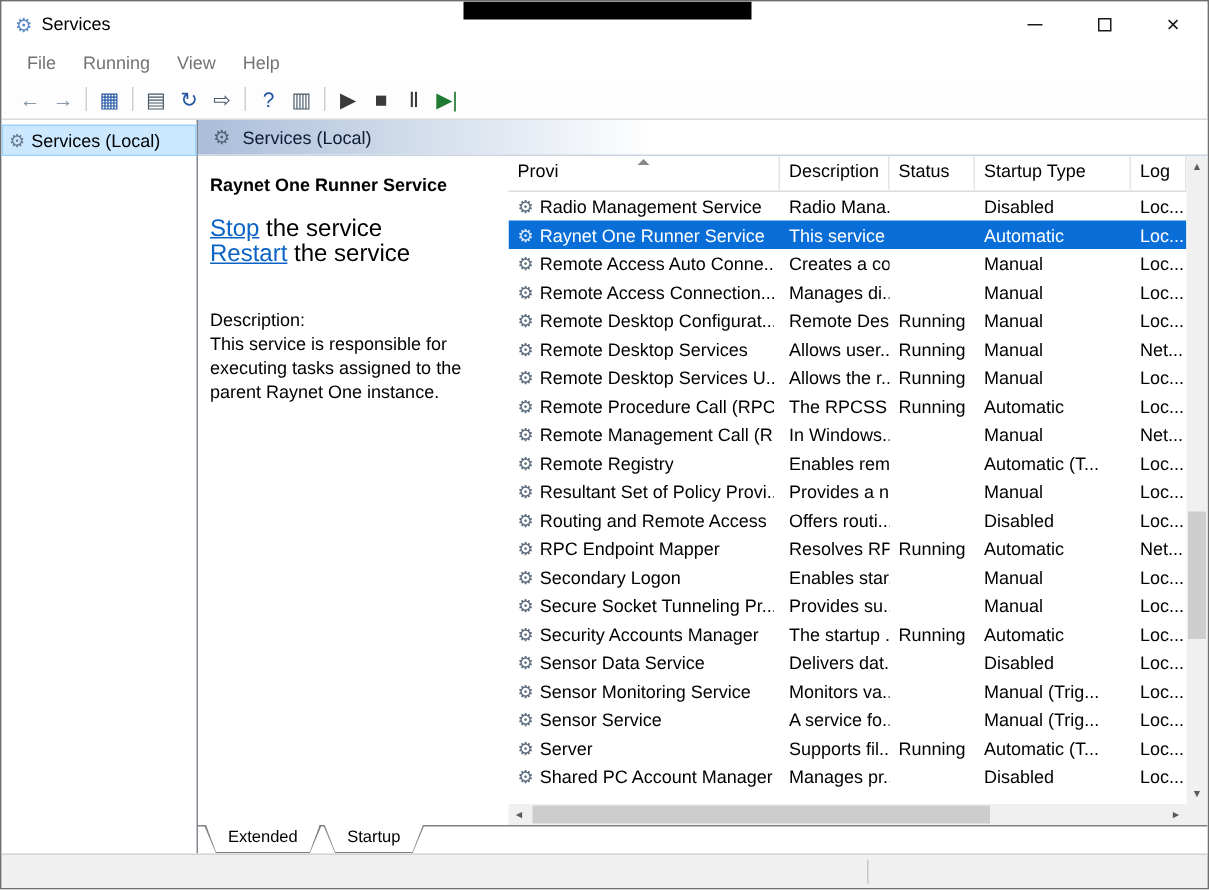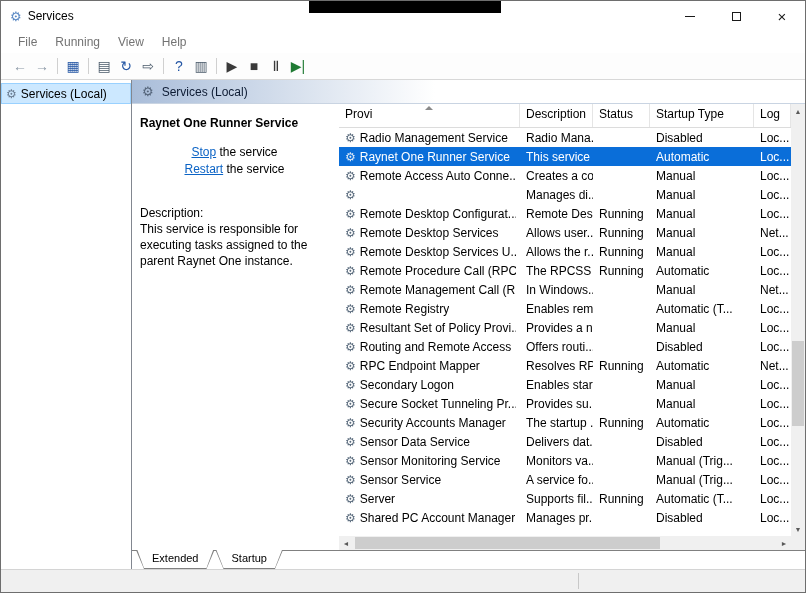--- a/index.html
+++ b/index.html
@@ -38,21 +38,21 @@
     background:linear-gradient(to right, var(--header_gradient_start,#a9bdd9) 0%, var(--header_gradient_end,#ffffff) 45%);
     border-bottom:1px solid #c9d4e2; }
   .content-header .hdr-icon { font-size:13px; color:#55657a; margin-right:8px; }
   .content-header .hdr-text { font-size:12px; color:#0d1b33; }
 
   .content-body { flex:1; min-height:0; display:flex; }
 
   
   .desc-pane { width:207px; flex:0 0 207px; background:#fff; padding:12px 10px 0 8px; overflow:hidden; }
   .svc-title { font-size:12px; font-weight:bold; color:#000; margin-bottom:14px; }
-  .svc-link-line { font-size:12px; color:#000; line-height:17px;text-align:center; }
+  .svc-link-line { font-size:16px; color:#000; line-height:17px; }
   .svc-link { color:var(--link,#0b63c5); text-decoration:underline; }
   .desc-label { font-size:12px; color:#000; margin-top:28px; }
   .desc-text { font-size:12px; color:#000; line-height:1.32; margin-top:2px; width:180px; }
 
   
   .table-pane { flex:1; min-width:0; position:relative; display:flex; flex-direction:column; padding-right:14px; padding-bottom:14px; background:#fff; }
   .col-header { height:24px; flex:0 0 24px; display:flex; border-bottom:1px solid #dcdcdc; align-items:flex-end; }
   .th { font-size:12px; color:#000; padding:0 4px 4px 6px; border-right:1px solid #e5e5e5; white-space:nowrap; overflow:hidden; position:relative; height:100%; display:flex; align-items:center; }
   .sort-caret { position:absolute; top:2px; left:50%; margin-left:-4px; width:0; height:0;
     border-left:4px solid transparent; border-right:4px solid transparent; border-bottom:4px solid #8a8a8a; }
@@ -214,20 +214,21 @@
     </div>
     <div class="cell col-description">Creates a co...</div>
     <div class="cell col-status"></div>
     <div class="cell col-startup_type">Manual</div>
     <div class="cell col-log_on_as">Loc...</div>
   </div>
 
   <div class="trow">
     <div class="cell col-name">
       <span class="gear">⚙</span>
+      <span class="txt">Remote Access Connection...</span>
     </div>
     <div class="cell col-description">Manages di...</div>
     <div class="cell col-status"></div>
     <div class="cell col-startup_type">Manual</div>
     <div class="cell col-log_on_as">Loc...</div>
   </div>
 
   <div class="trow">
     <div class="cell col-name">
       <span class="gear">⚙</span>

